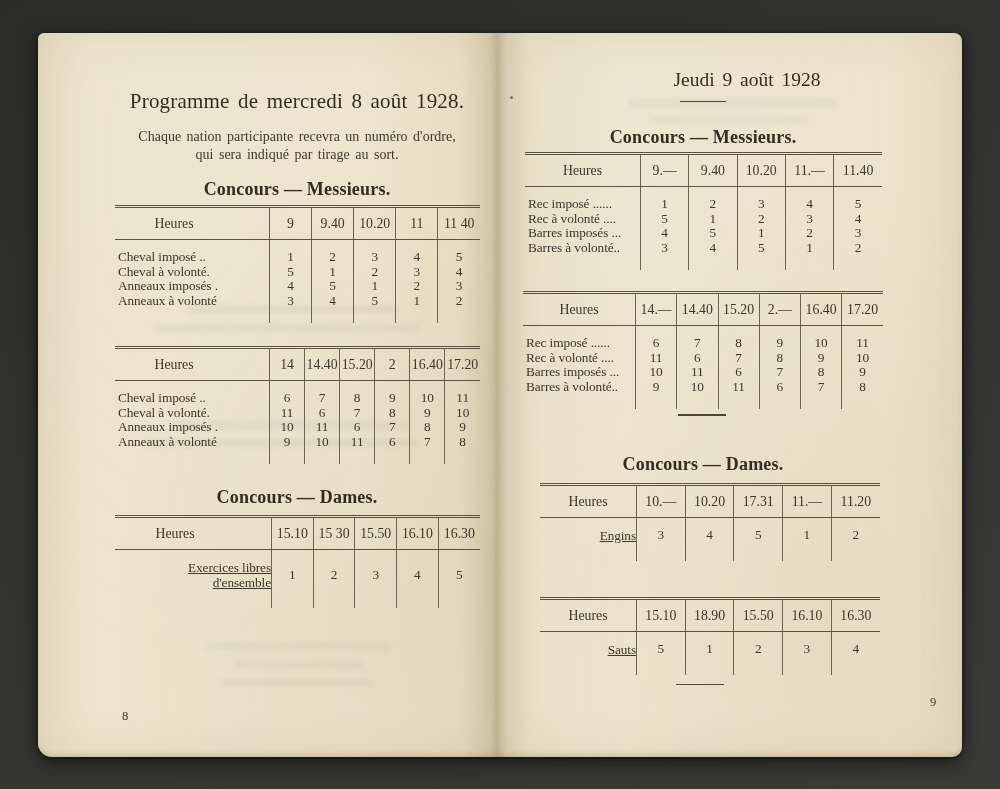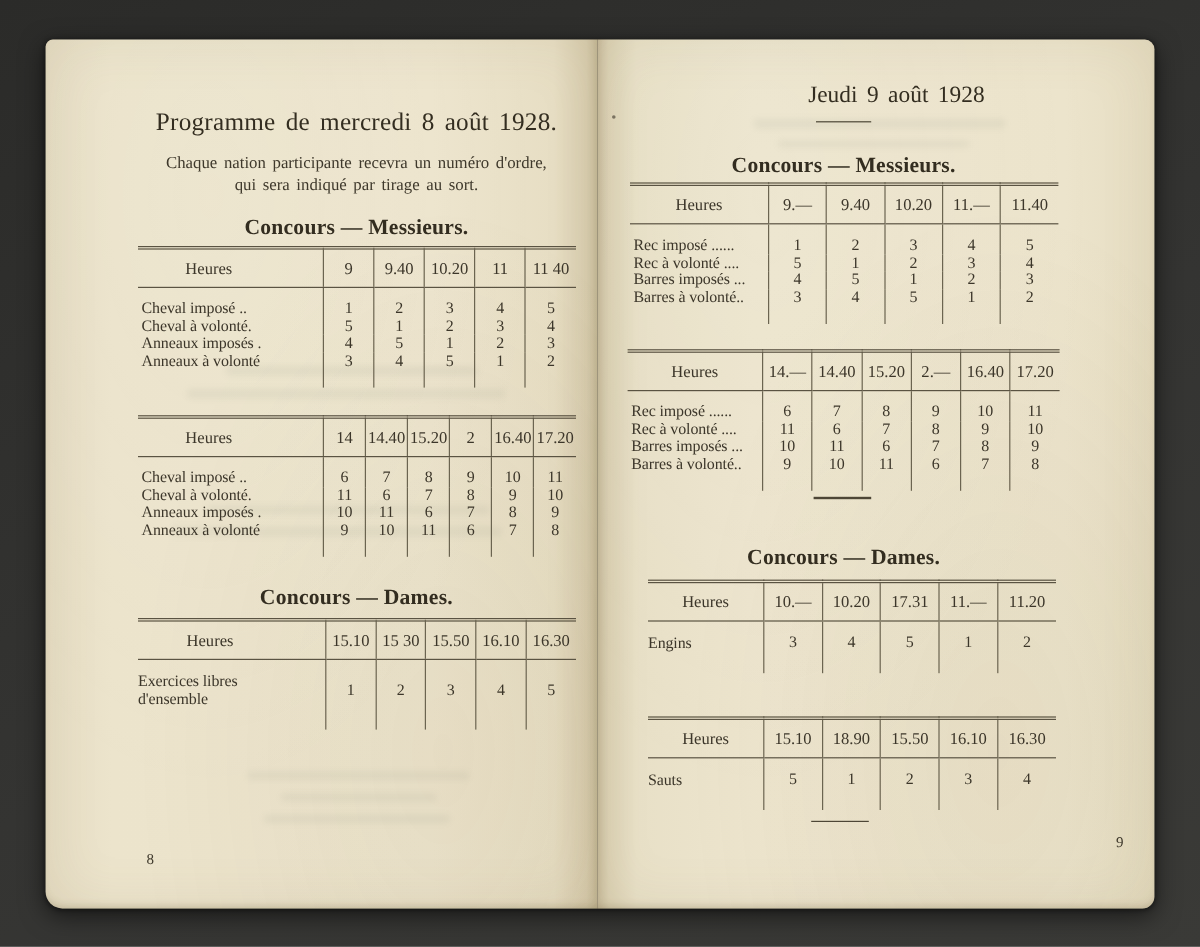--- a/index.html
+++ b/index.html
@@ -44,21 +44,21 @@
   .tbl th,.tbl td{font-weight:normal;padding:0;}
   .tbl thead th{border-bottom:1px solid #5a5342;font-size:13.8px;padding:8px 0 7px;font-family:Liberation Serif, serif;}
   .tbl .c-num{border-left:1px solid #6b6450;text-align:center;}
   .tbl th.c-label{width:var(--lw,116px);text-align:center;}
   .page-left .tbl thead th.c-label{padding-right:36px;}
   .tbl tbody td{font-size:13.3px;line-height:14.5px;}
   .tbl tbody td.c-label{text-align:left;padding-left:3px;white-space:pre-line;letter-spacing:-.1px;}
   .tbl tbody tr:first-child td{padding-top:10px;}
   .tbl tbody tr:last-child td{padding-bottom:15px;}
   .tbl-single tbody td{padding-top:10px !important;padding-bottom:18px !important;}
-  .tbl-single tbody td.c-label{text-align:left;padding-left:0;line-height:15px;}
+  .tbl-single tbody td.c-label{text-align:right;padding-left:0;line-height:15px;text-decoration:underline;}
 
   .ghost{position:absolute;background:#7d8574;opacity:.09;filter:blur(2.5px);border-radius:3px;}
   .speck{position:absolute;width:3px;height:3px;border-radius:50%;background:#5a5344;opacity:.75;}
 </style>
 </head>
 <body>
 
 <div class="booklet">
 
   <div class="page page-left">

